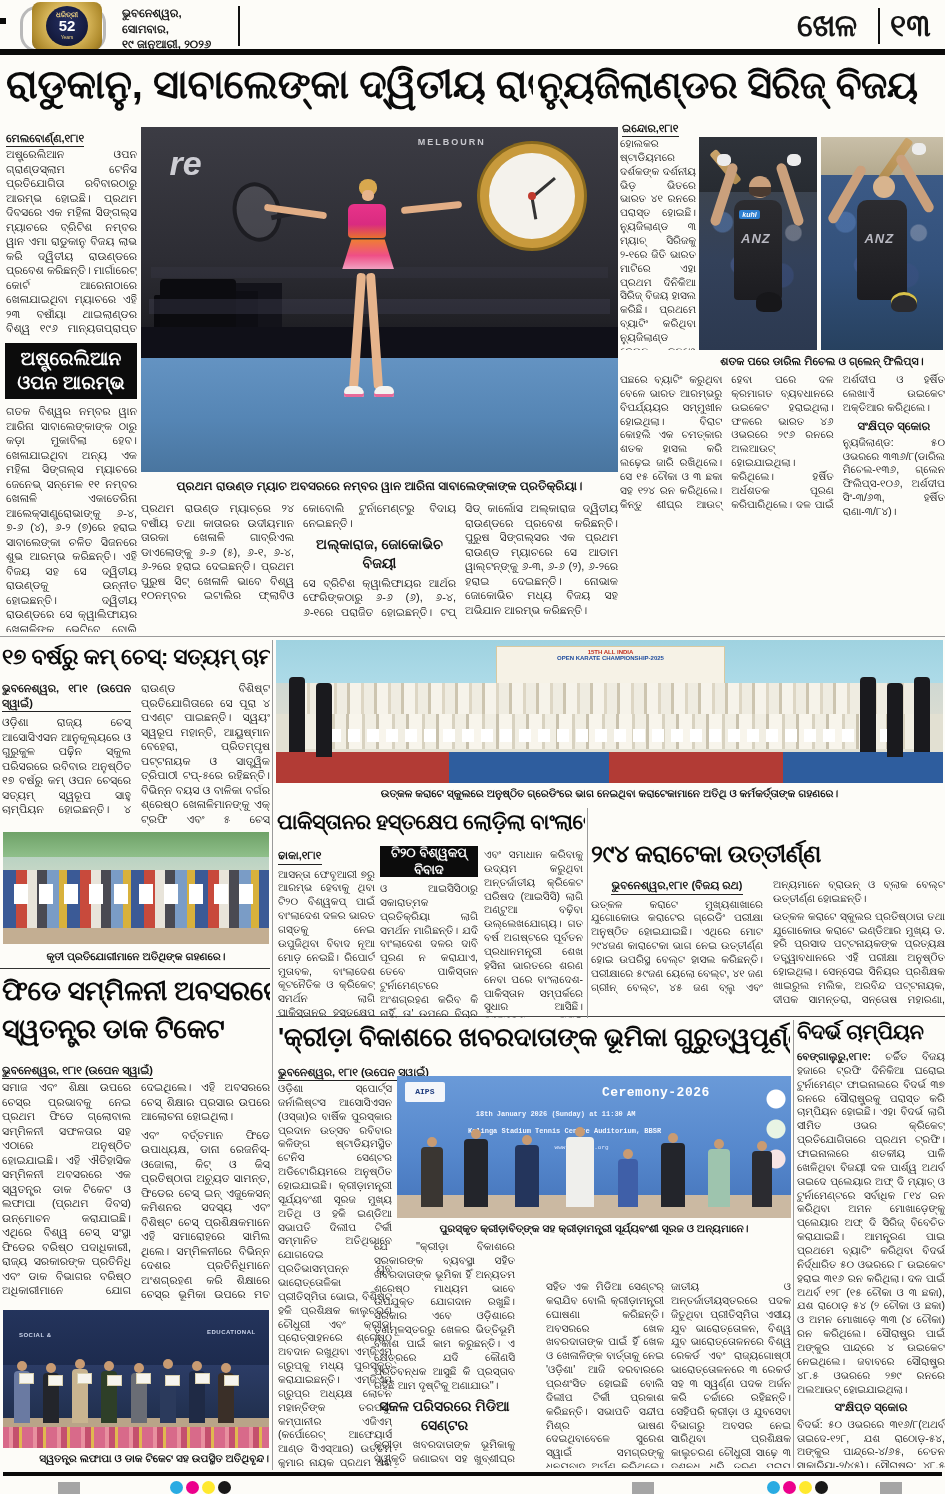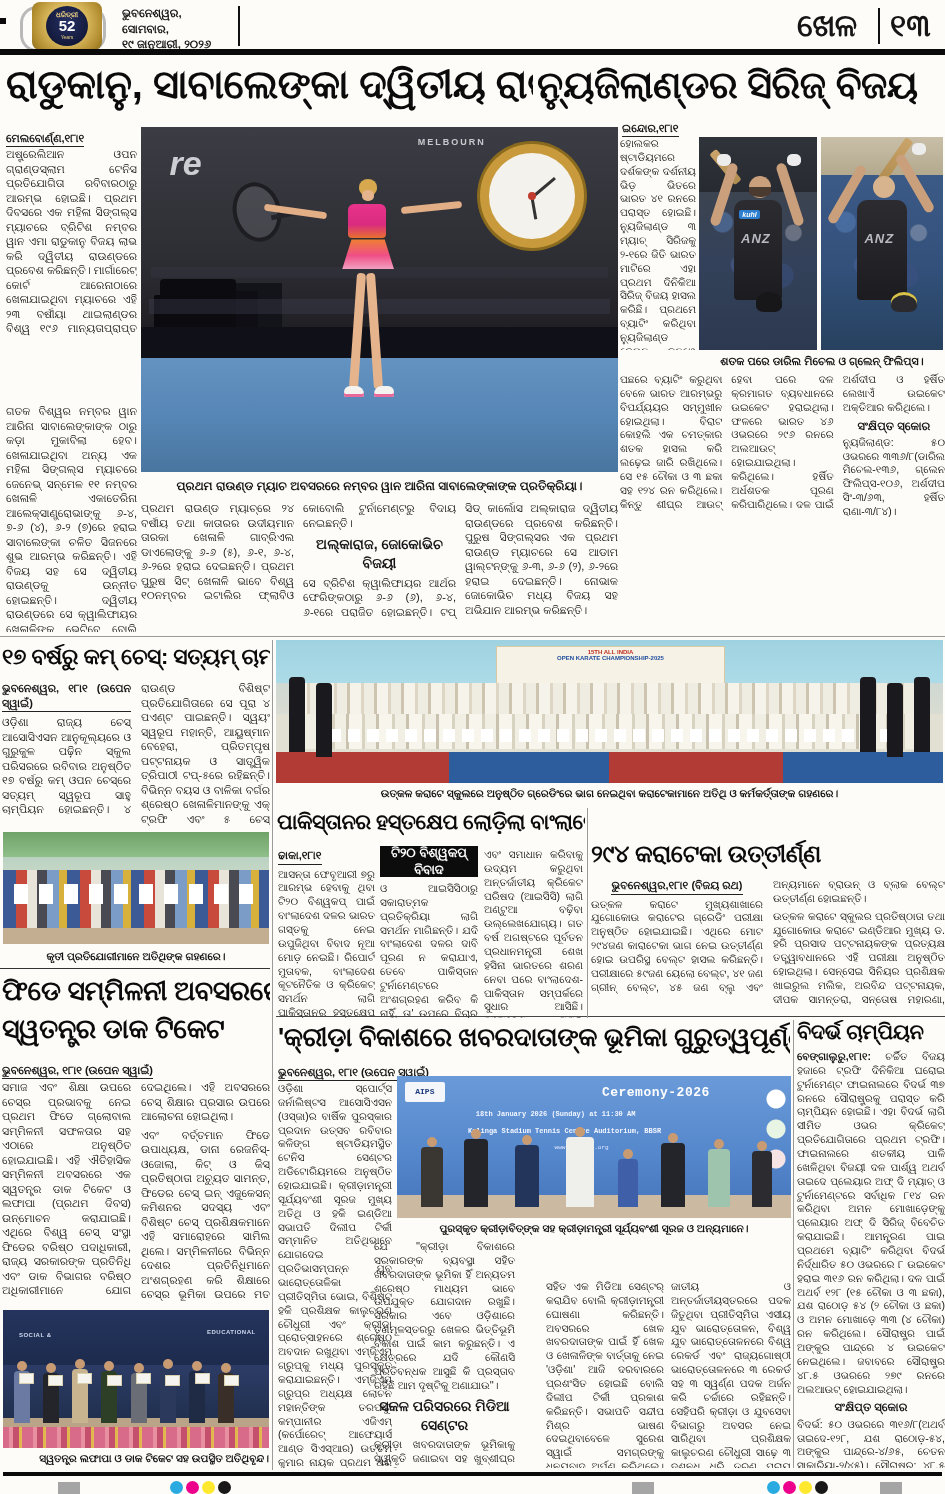--- a/index.html
+++ b/index.html
@@ -167,20 +167,21 @@
   <div class="abs" style="left:878px;top:8px;width:2px;height:36px;background:#111;"></div>
   <div class="abs m-pageno" style="left:890px;top:8px;">୧୩</div>
   <div class="thickrule" style="left:0;top:49px;width:945px;height:6px;"></div>
   <div class="thickrule" style="left:0;top:18px;width:6px;height:6px;"></div>
 
   <div class="abs headline" style="left:6px;top:62px;width:527px;height:58px;font-size:40px;">ରାଡୁକାନୁ, ସାବାଲେଙ୍କା ଦ୍ୱିତୀୟ ରାଉଣ୍ଡରେ</div>
   <div class="abs headline" style="left:537px;top:64px;width:406px;height:56px;font-size:38px;">ନ୍ୟୁଜିଲାଣ୍ଡର ସିରିଜ୍ ବିଜୟ</div>
 
   <div class="abs" style="left:6px;top:115px;margin-top:13px;"><span class="dateline">ମେଲବୋର୍ଣ୍ଣ,୧୮ା୧</span></div>
   <div class="abs body-text" style="left:6px;top:147px;width:131px;height:192px;">ଅଷ୍ଟ୍ରେଲିଆନ ଓପନ ଗ୍ରାଣ୍ଡସ୍ଲାମ ଟେନିସ ପ୍ରତିଯୋଗିତା ରବିବାରଠାରୁ ଆରମ୍ଭ ହୋଇଛି। ପ୍ରଥମ ଦିବସରେ ଏକ ମହିଳା ସିଙ୍ଗଲ୍ସ ମ୍ୟାଚରେ ବ୍ରିଟିଶ ନମ୍ବର ୱାନ ଏମା ରାଡୁକାନୁ ବିଜୟ ଲାଭ କରି ଦ୍ୱିତୀୟ ରାଉଣ୍ଡରେ ପ୍ରବେଶ କରିଛନ୍ତି। ମାର୍ଗାରେଟ୍ କୋର୍ଟ ଆରେନାଠାରେ ଖେଳାଯାଇଥିବା ମ୍ୟାଚରେ ଏହି ୨୩ ବର୍ଷୀୟା ଥାଇଲାଣ୍ଡର ବିଶ୍ୱ ୧୯୬ ମାନ୍ୟତାପ୍ରାପ୍ତ ମନଣ୍ଚୟା ସାୱାଙ୍ଗକେୱଙ୍କୁ ୬-୪, ୬-୧ରେ ହରାଇ ଦେଇଛନ୍ତି। ରାଡୁକାନୁ ପରବର୍ତ୍ତୀ ରାଉଣ୍ଡରେ ଅଷ୍ଟ୍ରିଆର ଆନାସ୍ତାସିଆ ପୋଟାପୋଭାଙ୍କୁ ଭେଟିବେ। ତୃତୀୟ ରାଉଣ୍ଡରେ</div>
+  <div class="abs black-box" style="left:5px;top:343px;width:132px;height:56px;font-size:19px;">ଅଷ୍ଟ୍ରେଲିଆନ ଓପନ ଆରମ୍ଭ</div>
   <div class="abs body-text" style="left:6px;top:404px;width:131px;height:228px;">ଗତକ ବିଶ୍ୱର ନମ୍ବର ୱାନ ଆରିନା ସାବାଲେଙ୍କାଙ୍କ ଠାରୁ କଡ଼ା ମୁକାବିଲା ହେବ। ଖେଳାଯାଇଥିବା ଅନ୍ୟ ଏକ ମହିଳା ସିଙ୍ଗଲ୍ସ ମ୍ୟାଚରେ ଜେନେଭ୍ ସନ୍‌ମେଳ ୧୧ ନମ୍ବର ଖେଳାଳି ଏକାତେରିନା ଆଲେକ୍ସାଣ୍ଡ୍ରୋଭାଙ୍କୁ ୬-୪, ୭-୬ (୪), ୬-୨ (୭)ରେ ହରାଇ ସାବାଲେଙ୍କା ଚଳିତ ସିଜନରେ ଶୁଭ ଆରମ୍ଭ କରିଛନ୍ତି। ଏହି ବିଜୟ ସହ ସେ ଦ୍ୱିତୀୟ ରାଉଣ୍ଡକୁ ଉନ୍ନୀତ ହୋଇଛନ୍ତି। ଦ୍ୱିତୀୟ ରାଉଣ୍ଡରେ ସେ କ୍ୱାଲିଫାୟର ଖେଳାଳିଙ୍କୁ ଭେଟିବେ ବୋଲି ସୂଚନା ମିଳିଛି। ଏହି ବିଜୟ ସହ ଚଳିତ ଥର ଗ୍ରାଣ୍ଡସ୍ଲାମ ଟ୍ରଫି ଜିତିବା ଦିଗରେ ସେ ଆଗେଇଛନ୍ତି।</div>
 
   <div class="photo tennis" style="left:141px;top:127px;width:477px;height:345px;">
     <div class="t-cams"></div>
     <div class="t-band"></div>
     <div class="t-court"></div>
     <div class="t-sign">re</div>
     <div class="t-venue">MELBOURN</div>
     <div class="t-clock">
       <i class="hand h1"></i>

